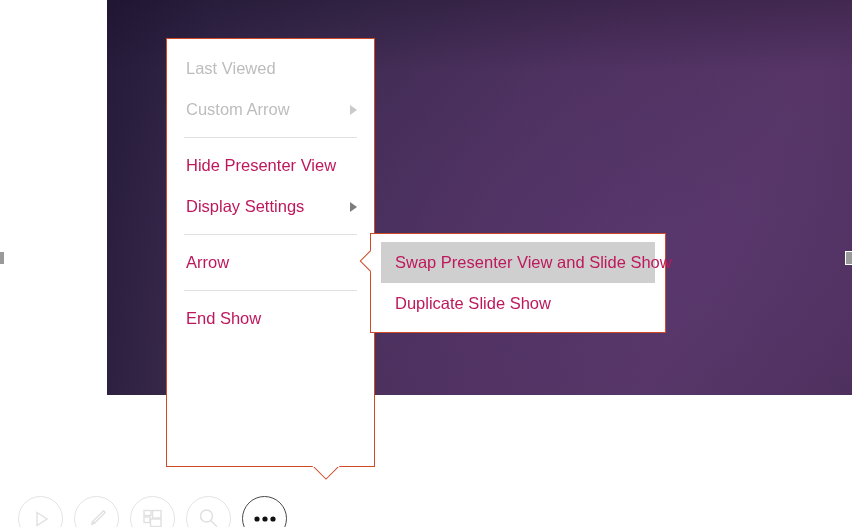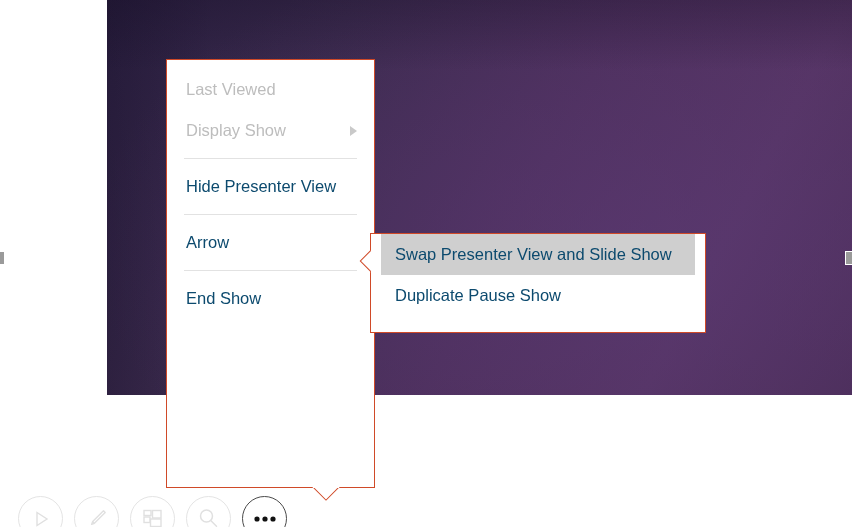--- a/index.html
+++ b/index.html
@@ -54,21 +54,21 @@
     border: 1px solid #d04a28;
     box-sizing: border-box;
     z-index: 20;
   }
 
   .menu-item {
     position: relative;
     display: flex;
     align-items: center;
     box-sizing: border-box;
-    color: #0c4a6e;
+    color: #be185d;
     font-size: 16.5px;
     white-space: nowrap;
     cursor: default;
   }
   .menu-item.disabled { color: #bdbdbd; }
   .menu-item .label { flex: 1 1 auto; }
 
   .submenu-arrow {
     flex: 0 0 auto;
     width: 0;
@@ -82,21 +82,21 @@
 
   .menu-separator {
     height: 1px;
     background: #e2e2e2;
     margin: 0 17px;
   }
 
   
   #more-options-menu {
     left: 166px;
-    top: 59px;
+    top: 38px;
     width: 209px;
     height: 429px;
     padding-top: 9px;
   }
   #more-options-menu .menu-item {
     height: 41px;
     padding: 0 17px 0 19px;
   }
   #more-options-menu .sep-wrap { padding: 7px 0; }
 
@@ -127,22 +127,23 @@
     bottom: -1px;
     width: 26px;
     height: 3px;
     background: #ffffff;
   }
 
   
   #display-settings-submenu {
     left: 370px;
     top: 233px;
-    width: 336px;
+    width: 296px;
     height: 100px;
+    padding-top: 8px;
   }
   #display-settings-submenu .menu-item {
     height: 41px;
     padding: 0 14px 0 14px;
     margin: 0 10px;
   }
   #display-settings-submenu .menu-item.highlighted {
     background: #cfcfcf;
   }
 
@@ -212,33 +213,37 @@
 <div class="resize-handle" id="handle-left"></div>
 <div class="resize-handle" id="handle-right"></div>
 
 <div class="menu" id="more-options-menu">
 
   <div class="menu-item disabled">
     <span class="label">Last Viewed</span>
   </div>
 
   <div class="menu-item disabled">
-    <span class="label">Display Show</span>
+    <span class="label">Custom Arrow</span>
     <span class="submenu-arrow"></span>
   </div>
 
   <div class="sep-wrap">
     <div class="menu-separator"></div>
   </div>
 
   <div class="menu-item">
     <span class="label">Hide Presenter View</span>
   </div>
 
 
+  <div class="menu-item">
+    <span class="label">Display Settings</span>
+    <span class="submenu-arrow"></span>
+  </div>
 
 
   <div class="sep-wrap">
     <div class="menu-separator"></div>
   </div>
 
   <div class="menu-item">
     <span class="label">Arrow</span>
   </div>
 
@@ -257,21 +262,21 @@
   <div id="menu-notch-cover-down"></div>
 </div>
 
 <div class="menu" id="display-settings-submenu">
 
   <div class="menu-item highlighted">
     <span class="label">Swap Presenter View and Slide Show</span>
   </div>
 
   <div class="menu-item">
-    <span class="label">Duplicate Pause Show</span>
+    <span class="label">Duplicate Slide Show</span>
   </div>
 
   <div id="submenu-notch-left">
     <div class="tri"></div>
   </div>
   <div id="submenu-notch-cover-left"></div>
 </div>
 
 <div id="presenter-toolbar">
 

